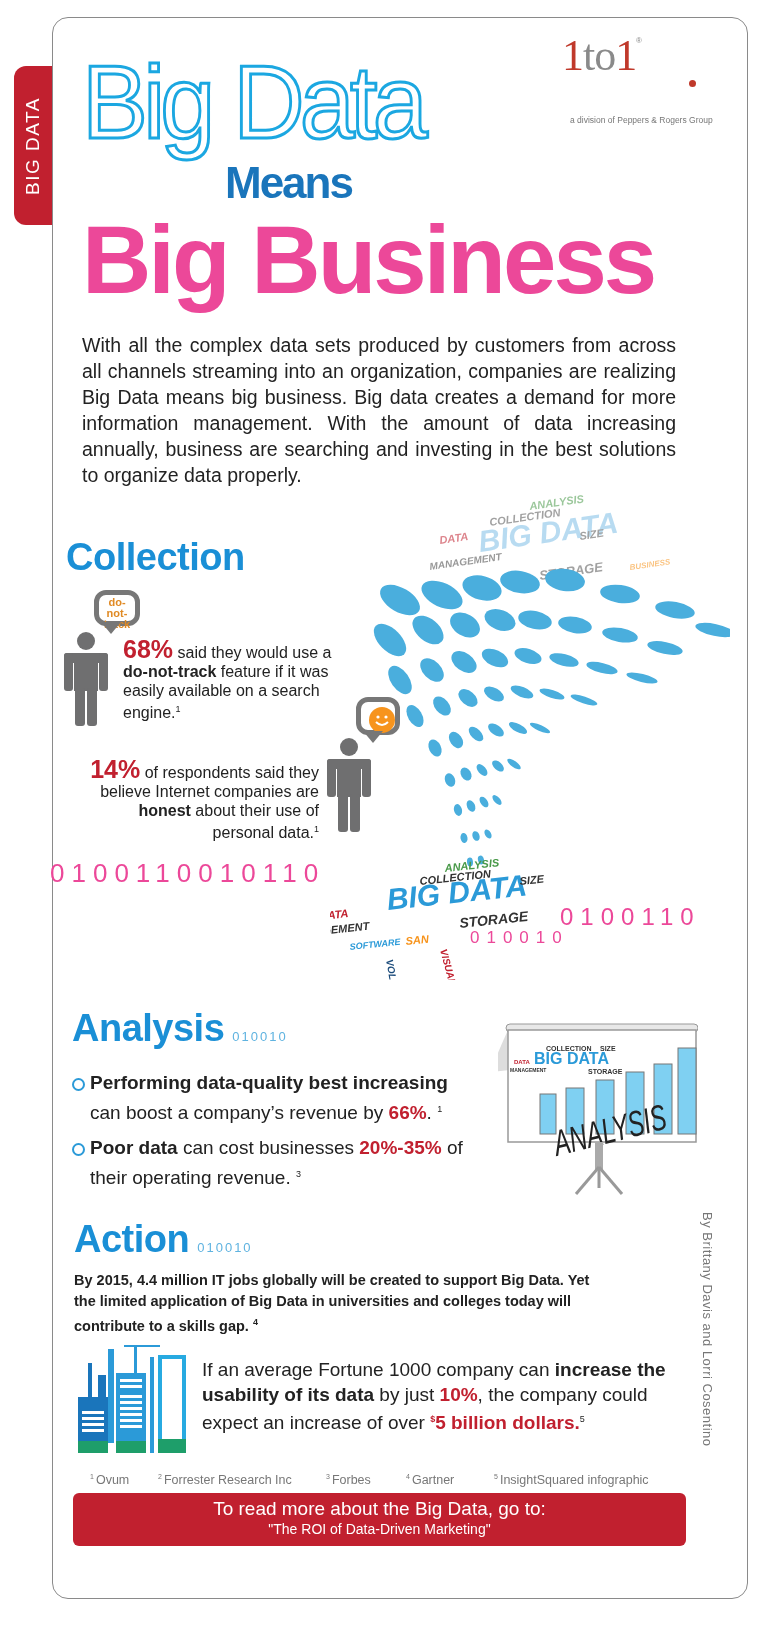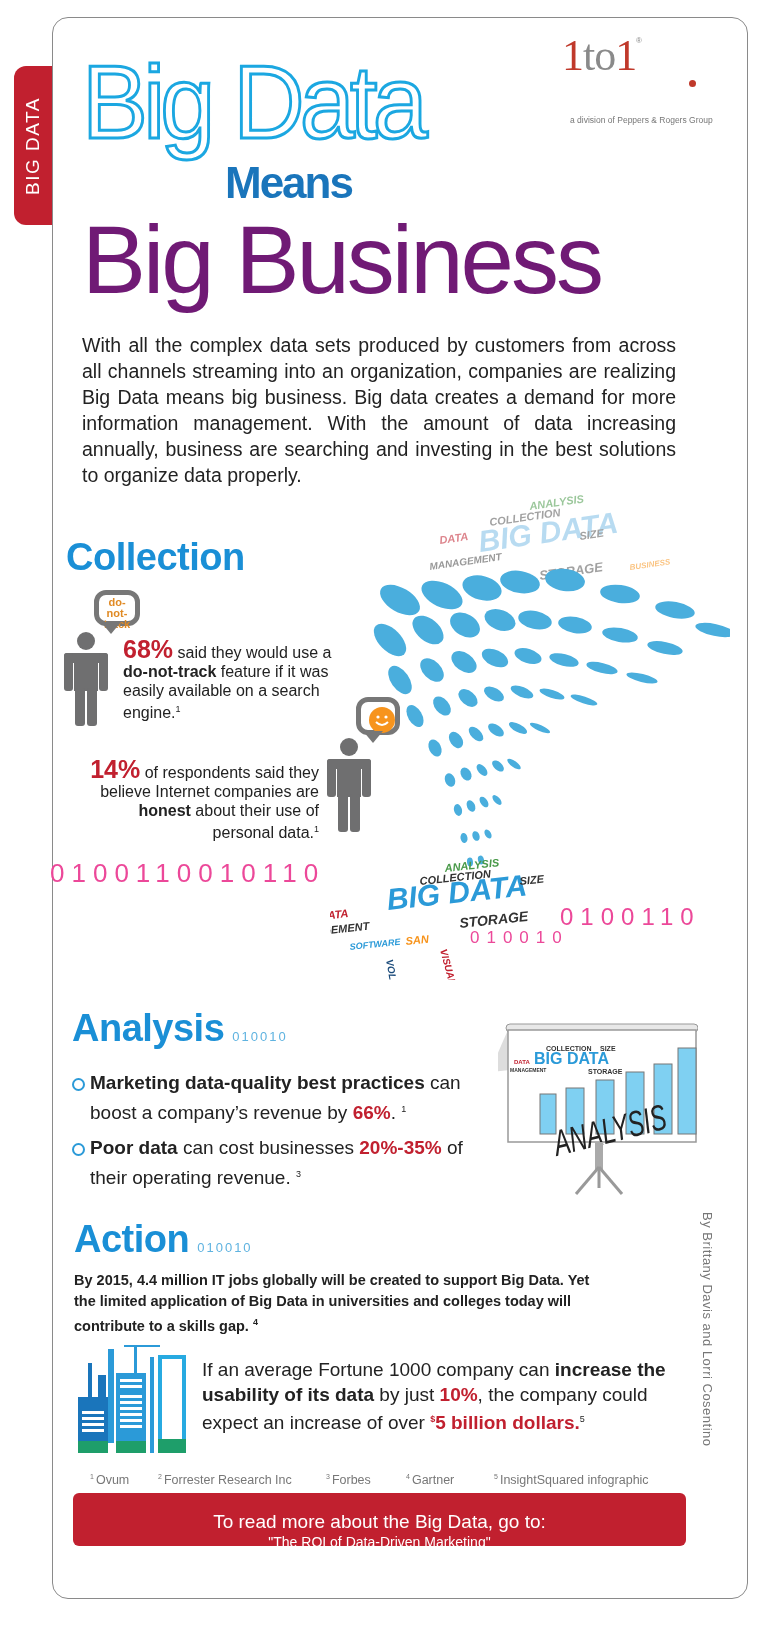--- a/index.html
+++ b/index.html
@@ -10,21 +10,21 @@
   .logo { position:absolute; left:560px; top:34px; width:180px; height:90px; }
   .logo .one { position:absolute; left:2px; top:0; font-family:"Liberation Serif", serif; font-size:44px; line-height:44px; color:#c0392b; letter-spacing:-1px; }
   .logo .one .to { color:#8a8a8a; }
   .logo .reg { position:absolute; left:76px; top:2px; font-size:8px; color:#888; }
   .logo .media { position:absolute; left:10px; top:30px; font-family:"Liberation Serif", serif; font-size:54px; line-height:52px; color:#8a8a8a; letter-spacing:-1px; }
   .logo .dot { position:absolute; left:129px; top:46px; width:7px; height:7px; border-radius:50%; background:#c0392b; }
   .logo .sub { position:absolute; left:10px; top:81px; font-size:8.5px; color:#777; white-space:nowrap; }
   .t1 { position:absolute; left:82px; top:48px; font-size:103px; line-height:110px; color:#1ba7e1; font-weight:300; letter-spacing:-5px; -webkit-text-stroke:0; font-family:"Liberation Sans", sans-serif; }
   .t1 span { display:inline-block; transform:scaleX(0.96); transform-origin:left; font-weight:normal; color:transparent; -webkit-text-stroke:3px #1ba7e1; }
   .t2 { position:absolute; left:225px; top:148px; font-size:44px; line-height:70px; color:#1a75bb; font-weight:bold; letter-spacing:-2px; }
-  .t3 { position:absolute; left:82px; top:205px; font-size:96px; line-height:110px; color:#701a75; font-weight:normal; letter-spacing:-3px; }
+  .t3 { position:absolute; left:82px; top:205px; font-size:96px; line-height:110px; color:#ec4899; font-weight:bold; letter-spacing:-3px; }
   .intro { position:absolute; left:82px; top:332px; width:594px; font-size:19.5px; line-height:26px; color:#222; text-align:justify; }
   .sec-title { position:absolute; font-size:38px; font-weight:bold; color:#1a8fd6; letter-spacing:-0.5px; }
   .binary-small { font-size:13px; color:#5fb3e0; font-weight:normal; letter-spacing:2px; margin-left:8px; }
   .person { position:absolute; }
   .bubble { position:absolute; border:5px solid #777; border-radius:12px; background:#fff; box-sizing:border-box; }
   .bubble .tail { position:absolute; width:0; height:0; border-left:10px solid transparent; border-right:10px solid transparent; border-top:12px solid #777; }
   .bubble-text { position:absolute; left:0; right:0; top:2px; text-align:center; color:#e08a24; font-weight:bold; font-size:11px; line-height:11px; }
   .smiley { position:absolute; left:8px; top:5px; width:26px; height:26px; border-radius:50%; background:#f7941d; }
   .stat { position:absolute; font-size:16px; line-height:19px; color:#222; }
   .big-red { color:#c1202f; font-weight:bold; font-size:25px;margin-top:44px; }
@@ -37,21 +37,21 @@
   .bullet .txt { margin-left:18px; display:block; }
   .easel { position:absolute; left:498px; top:1012px; width:200px; height:185px; }
   .action-p { position:absolute; left:74px; top:1270px; width:540px; font-size:14.5px; line-height:21px; font-weight:bold; color:#222; }
   .city { position:absolute; left:78px; top:1345px; width:110px; height:108px; }
   .fortune { position:absolute; left:202px; top:1357px; width:470px; font-size:19px; line-height:25px; color:#222; }
   .byline { position:absolute; left:700px; top:1212px; writing-mode:vertical-rl; font-size:13px; color:#777; letter-spacing:0.5px; white-space:nowrap; }
   .refs { position:absolute; top:1473px; left:90px; width:600px; font-size:12.5px; color:#777; }
   .refs span { position:absolute; white-space:nowrap; }
   .refs sup { font-size:7px; margin-right:2px; }
   .cta { position:absolute; left:73px; top:1493px; width:613px; height:53px; background:#c1202f; border-radius:6px; color:#fff; text-align:center; }
-  .cta .l1 { font-size:19px; line-height:22px; margin-top:18px; display:block; }
+  .cta .l1 { font-size:19px; line-height:22px; margin-top:5px; display:block; }
   .cta .l2 { font-size:14px; line-height:18px; display:block; }
 </style>
 </head>
 <body>
 
 <div class="card"></div>
 
 <div class="side-tab">
   <span>BIG DATA</span>
 </div>
@@ -193,21 +193,21 @@
 <div class="stat" style="left:74px; top:760px; width:245px; text-align:right;">
   <span class="big-red">14%</span><span> of respondents said they believe Internet companies are </span><b>honest</b><span> about their use of personal data.</span><sup>1</sup>
 </div>
 
 <div class="sec-title" style="left:72px; top:1007px;">
   <span>Analysis</span><span class="binary-small">010010</span>
 </div>
 
 <div class="bullet" style="top:1069px;">
   <span class="ring"></span>
-  <span class="txt"><b>Marketing data-quality best practices</b><span> can boost a company’s revenue by </span><span class="red-b">66%</span><span>. </span><sup>1</sup></span>
+  <span class="txt"><b>Performing data-quality best increasing</b><span> can boost a company’s revenue by </span><span class="red-b">66%</span><span>. </span><sup>1</sup></span>
 </div>
 <div class="bullet" style="top:1134px;">
   <span class="ring"></span>
   <span class="txt"><b>Poor data</b><span> can cost businesses </span><span class="red-b">20%-35%</span><span> of their operating revenue. </span><sup>3</sup></span>
 </div>
 
 <svg class="easel" viewBox="0 0 200 185">
   <path d="M10 18 Q0 40 -8 60 L12 58 Z" fill="#ddd"></path>
   <rect x="8" y="12" width="192" height="8" rx="4" fill="#e8e8e8" stroke="#999" stroke-width="1"></rect>
   <rect x="10" y="18" width="188" height="112" fill="#fff" stroke="#999" stroke-width="1.5"></rect>

